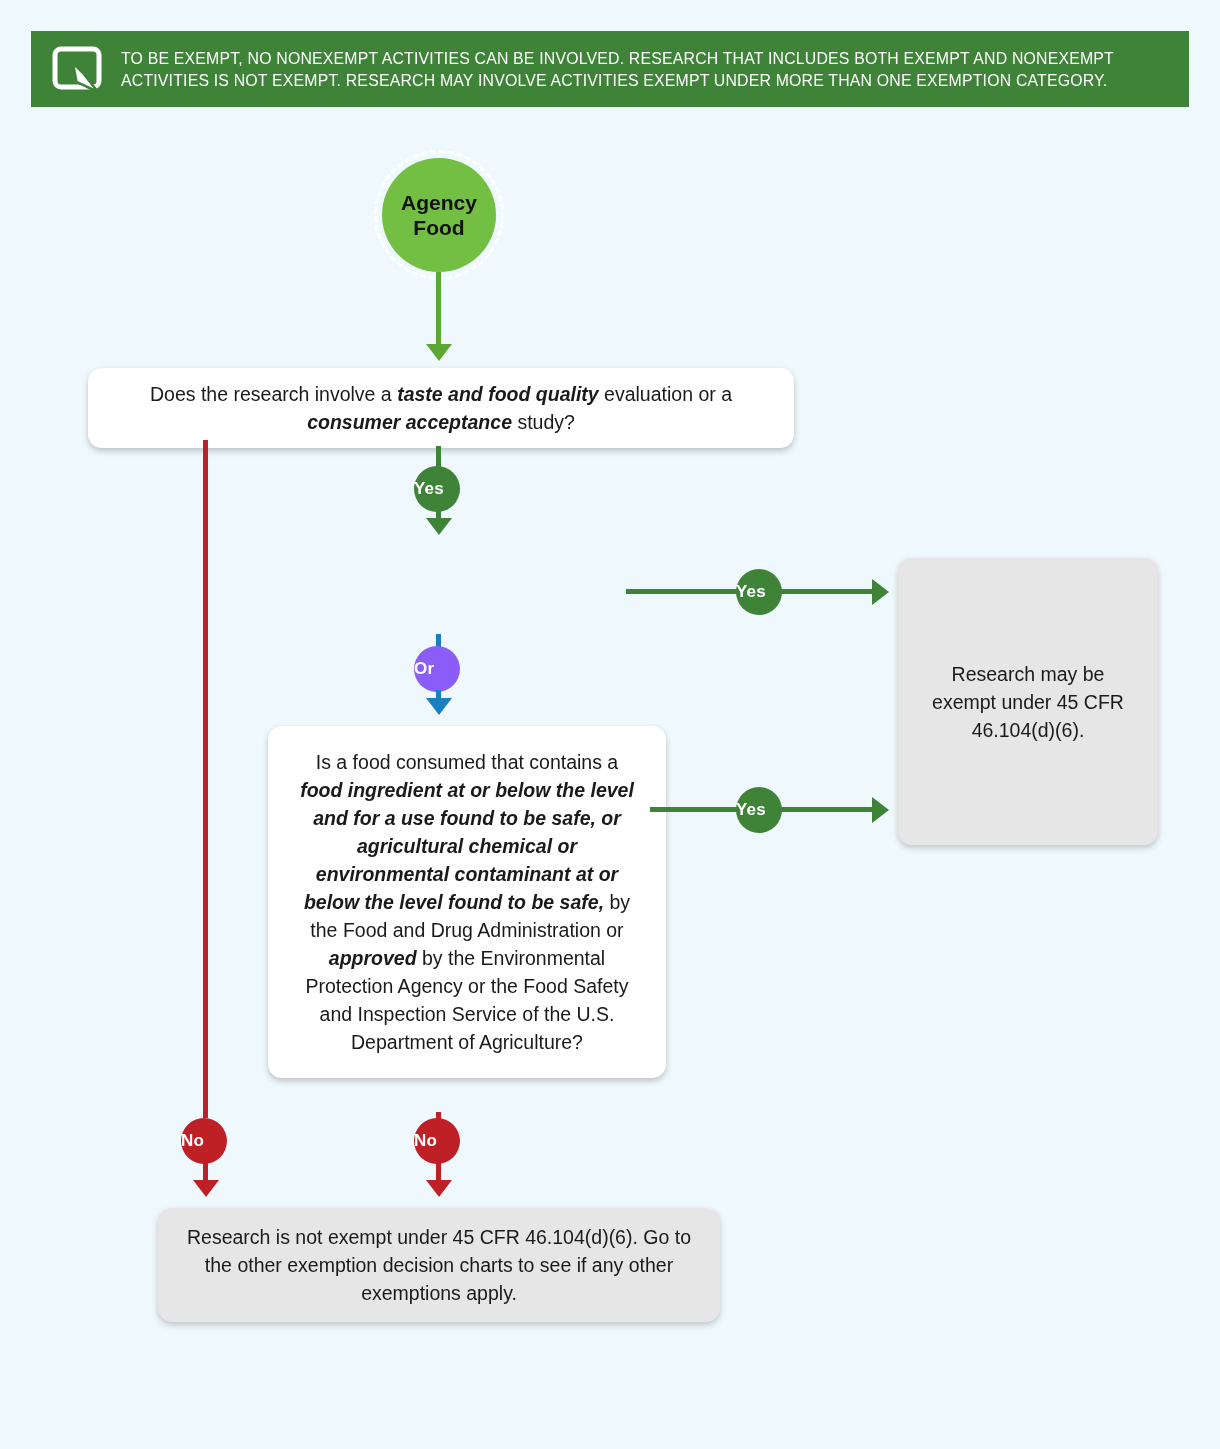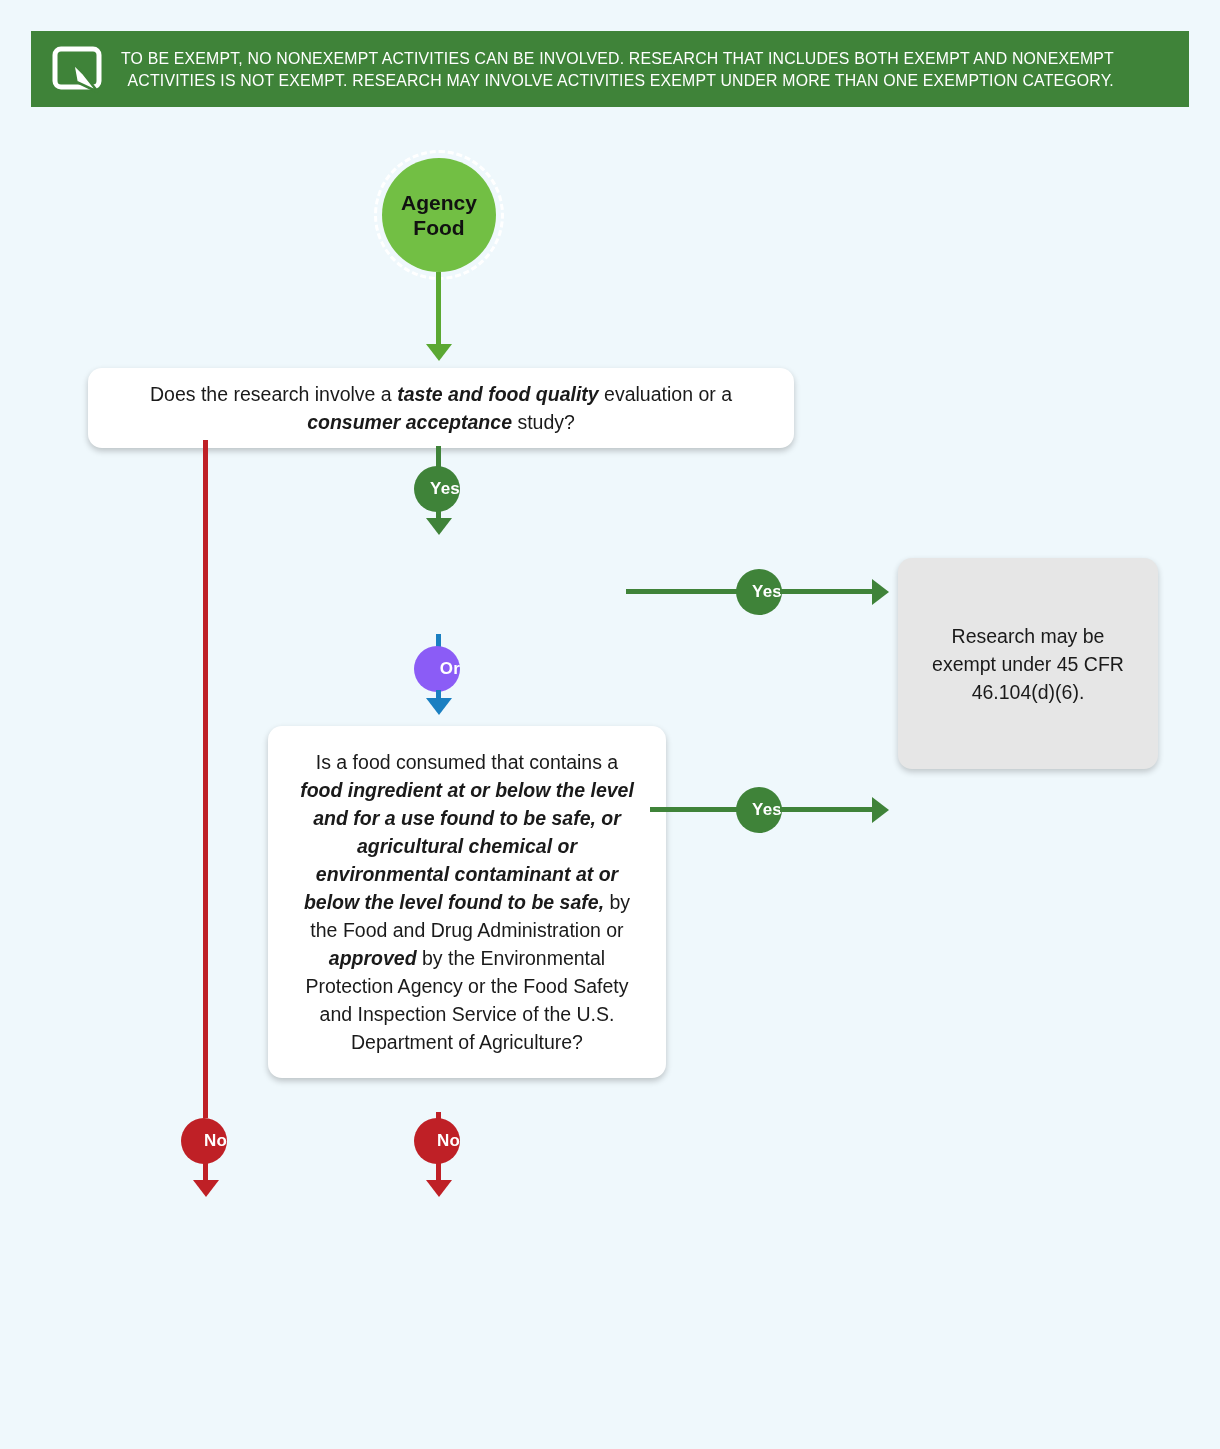--- a/index.html
+++ b/index.html
@@ -10,21 +10,20 @@
     position:relative;overflow:hidden;
     -webkit-font-smoothing:antialiased;
   }
   #stage{position:absolute;inset:0;}
 
   
   .banner{
     position:absolute;left:31px;top:31px;width:1158px;height:76px;
     background:#3f8339;display:flex;align-items:center;box-sizing:border-box;
     padding:0 14px 0 18px;
-    text-align:right;
   }
   .banner-icon{width:56px;height:56px;flex:0 0 56px;position:relative;margin-right:16px;}
   .banner-text{
     color:#ffffff;font-size:16.5px;line-height:22px;letter-spacing:.2px;
     font-family:"Liberation Sans", sans-serif;font-weight:400;
     text-transform:uppercase;transform:scaleX(.96);transform-origin:left center;
   }
 
   
   .wbox{
@@ -72,21 +71,21 @@
   .arrow-down.blue{border-top:17px solid #1a7fc1;}
   .arrow-right{
     position:absolute;width:0;height:0;
     border-top:13px solid transparent;border-bottom:13px solid transparent;
     border-left:17px solid #3f8339;
   }
 
   
   .badge{
     position:absolute;border-radius:50%;
-    display:flex;align-items:center;justify-content:flex-end;
+    display:flex;align-items:center;justify-content:flex-start;
     color:#ffffff;font-weight:700;font-size:17px;letter-spacing:.2px;
   }
   .badge.yes{background:#3f8339;}
   .badge.no{background:#bf2026;}
   .badge.or{background:#8b5cf6;}
 </style>
 </head>
 <body>
 
 <div id="stage">
@@ -165,18 +164,21 @@
   <div class="hline" style="left:780px;top:807px;width:94px;"></div>
   <div class="arrow-right" style="left:872px;top:796.5px;"></div>
 
   <div class="vline red" style="left:436px;top:1112px;height:10px;"></div>
   <div class="badge no" style="left:414px;top:1118px;width:46px;height:46px;">
     <span>No</span>
   </div>
   <div class="vline red" style="left:436px;top:1162px;height:22px;"></div>
   <div class="arrow-down red" style="left:425.5px;top:1180px;"></div>
 
-  <div class="gbox" style="left:898px;top:558px;width:260px;height:211px;padding:0 34px;">
+  <div class="gbox" style="left:898px;top:558px;width:260px;height:287px;padding:0 34px;">
     <span>Research may be exempt under 45 CFR 46.104(d)(6).</span>
   </div>
 
+  <div class="gbox" style="left:158px;top:1208px;width:562px;height:114px;padding:0 26px;">
+    <span>Research is not exempt under 45 CFR 46.104(d)(6). Go to the other exemption decision charts to see if any other exemptions apply.</span>
+  </div>
 
 </div>
 
 </body></html>

